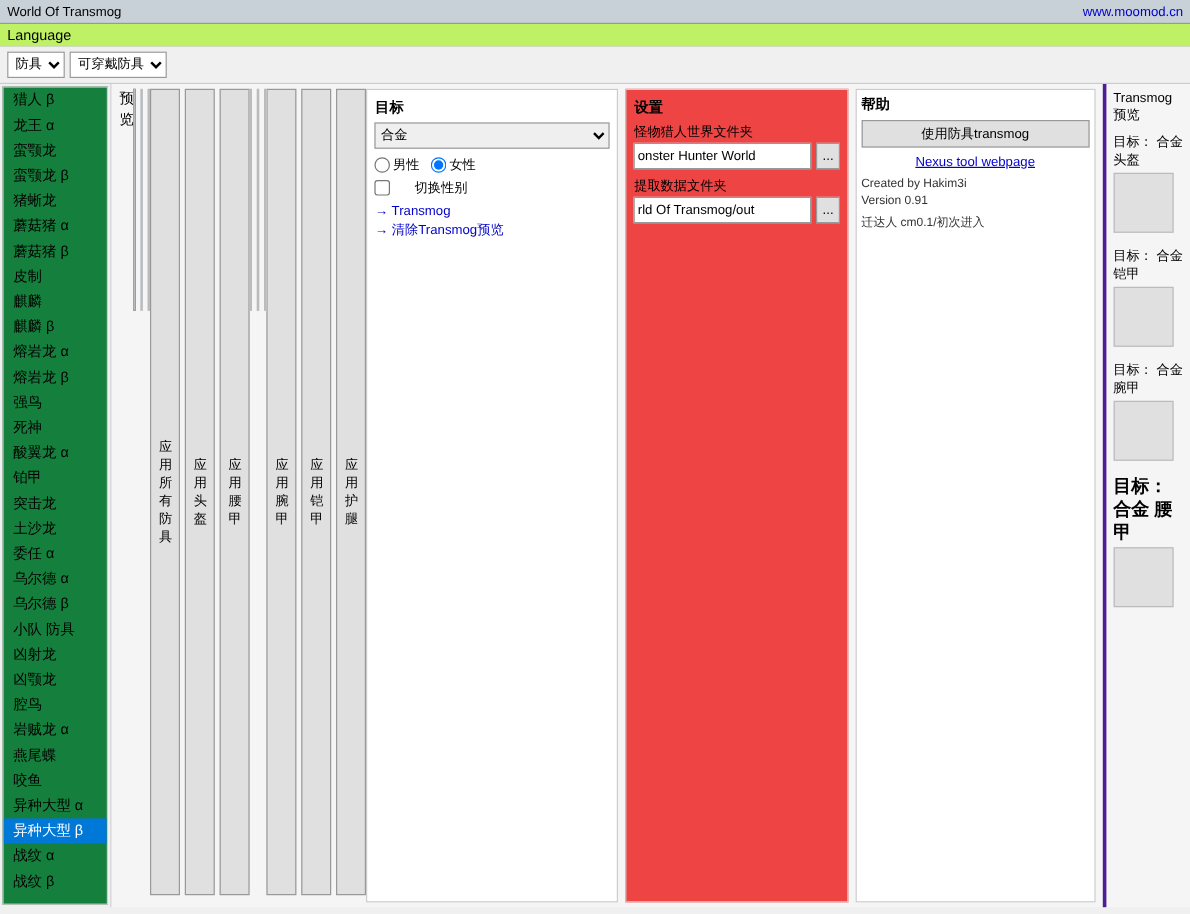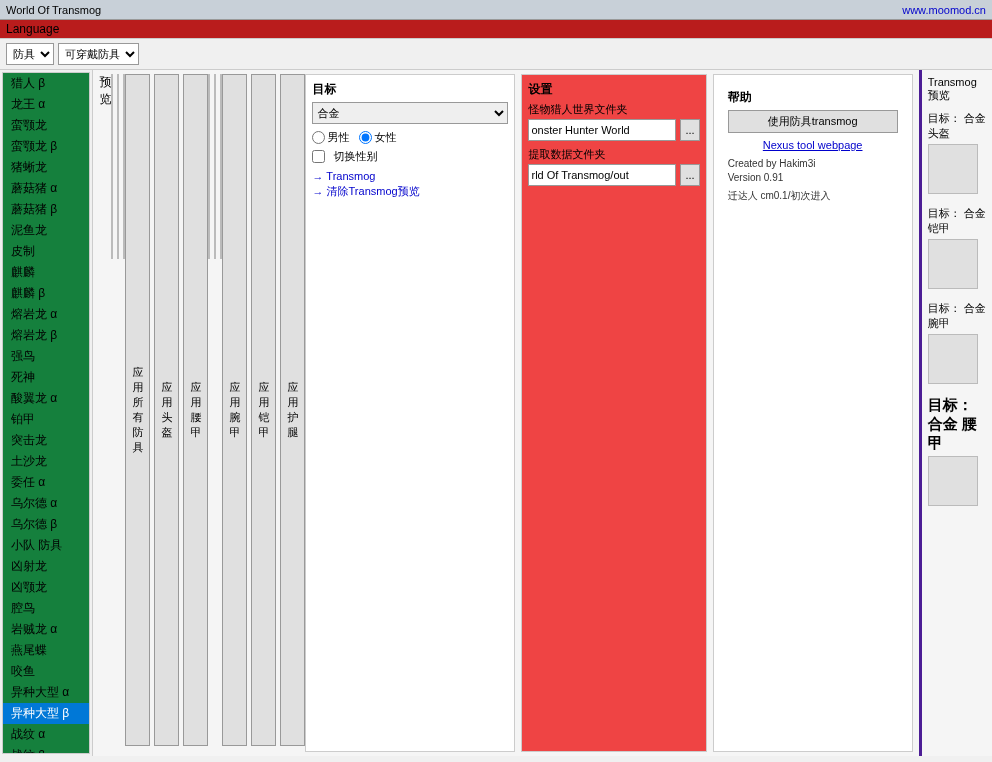--- a/index.html
+++ b/index.html
@@ -23,21 +23,21 @@
     }
     .title-bar-text {
       flex: 1;
       font-size: 11px;
     }
     .title-bar-url {
       color: #0000cc;
       font-size: 11px;
     }
     .menu-bar {
-      background: #b91c1c;
+      background: #bef264;
       padding: 2px 6px;
       font-size: 12px;
       border-bottom: 1px solid #ccc;
     }
     .main-content {
       display: flex;
       height: calc(762px - 40px - 36px);
     }
     
     .left-panel {
@@ -168,21 +168,21 @@
     }
     .radio-row label {
       font-size: 11px;
       display: flex;
       align-items: center;
       gap: 2px;
     }
     .checkbox-row {
       display: flex;
       align-items: center;
-      gap: 8px;
+      gap: 20px;
       margin-bottom: 6px;
     }
     .checkbox-row label { font-size: 11px; }
     .transmog-link {
       color: #0000cc;
       font-size: 11px;
       text-decoration: none;
       display: block;
       margin-bottom: 2px;
     }
@@ -218,21 +218,21 @@
       height: 22px;
       padding: 0 4px;
       font-size: 11px;
       background: #e0e0e0;
       border: 1px solid #999;
       cursor: pointer;
     }
     .help-box {
       background: white;
       border: 1px solid #ccc;
-      padding: 14px;
+      padding: 4px;
       width: 200px;
     }
     .help-label {
       font-weight: bold;
       margin-bottom: 4px;
     }
     .help-btn {
       display: block;
       width: 100%;
       padding: 3px;
@@ -302,21 +302,20 @@
   <div class="left-panel">
     <div class="list-container scrollbar-custom">
       <ul id="armor-list-ul">
           <li>猎人 β</li>
           <li>龙王 α</li>
           <li>蛮颚龙</li>
           <li>蛮颚龙 β</li>
           <li>猪蜥龙</li>
           <li>蘑菇猪 α</li>
           <li>蘑菇猪 β</li>
-          <li>泥鱼龙</li>
           <li>皮制</li>
           <li>麒麟</li>
           <li>麒麟 β</li>
           <li>熔岩龙 α</li>
           <li>熔岩龙 β</li>
           <li>强鸟</li>
           <li>死神</li>
           <li>酸翼龙 α</li>
           <li>铂甲</li>
           <li>突击龙</li>

